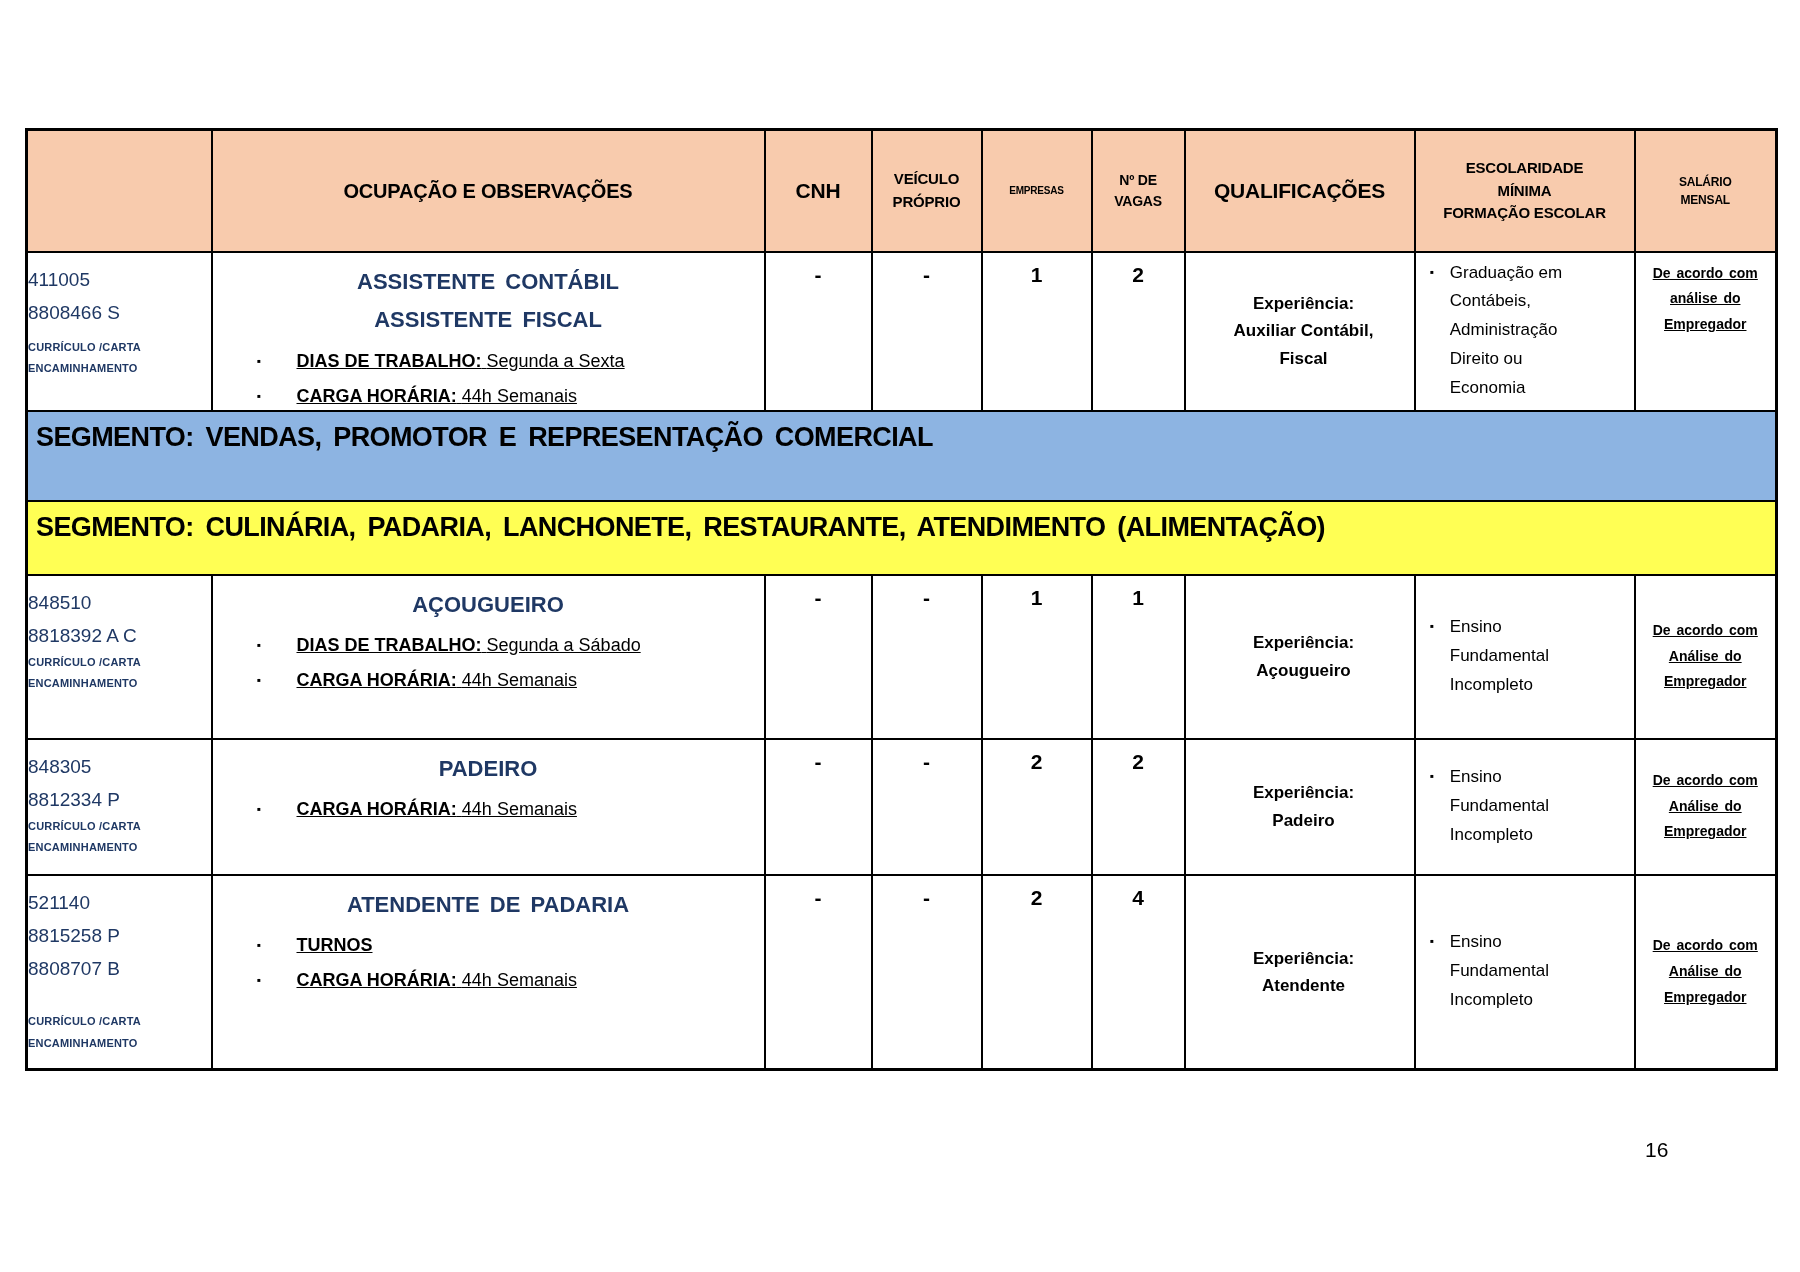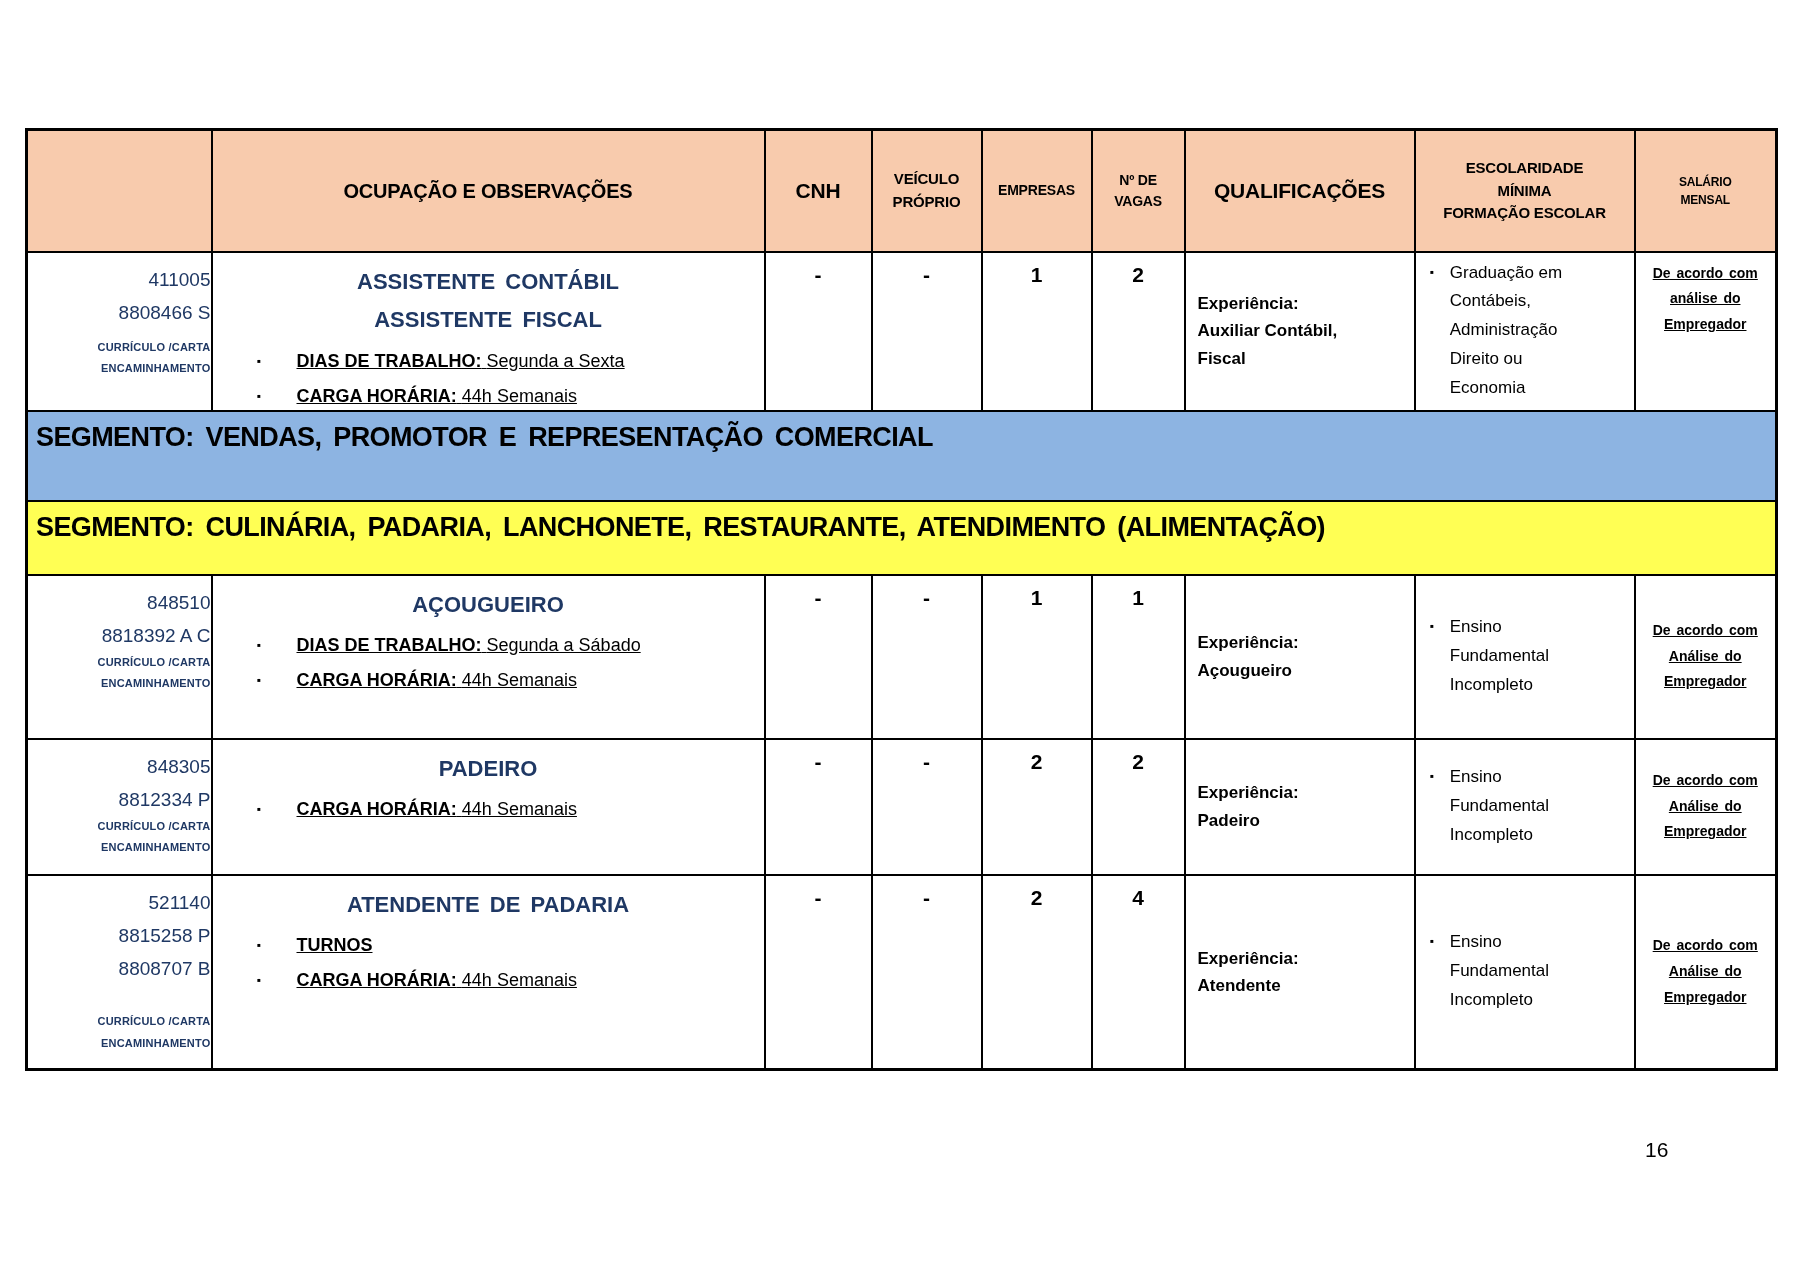--- a/index.html
+++ b/index.html
@@ -8,60 +8,60 @@
 
   table.jt{position:absolute;left:25px;top:128px;width:1750px;border-collapse:collapse;
            table-layout:fixed;border:3px solid #000;}
   .jt th,.jt td{border:2px solid #000;padding:0;overflow:hidden;}
 
   thead th{background:#F8CBAD;font-weight:700;text-align:center;vertical-align:middle;
            white-space:pre-line;line-height:1.5;padding:4px 2px;letter-spacing:-0.2px;}
   th.h-occ{font-size:20px;}
   th.h-cnh{font-size:21px;}
   th.h-veh{font-size:15px;}
-  th.h-emp{font-size:14px;margin-left:48px;}
+  th.h-emp{font-size:10px;margin-left:48px;}
   th.h-vag{font-size:14px;}
   th.h-qual{font-size:21px;}
   th.h-edu{font-size:15px;}
   th.h-sal{font-size:12px;}
 
   tr.seg td{font-weight:700;font-size:27px;padding:10px 8px 0 8px;vertical-align:top;
             word-spacing:5px;letter-spacing:-0.6px;white-space:nowrap;}
   tr.seg-orange td{background:#F8CBAD;}
   tr.seg-blue td{background:#8DB4E2;}
   tr.seg-yellow td{background:#FFFF54;}
 
   tr.h-head{height:122px;}
   tr.h-seg1{height:85px;}
   tr.h-row1{height:152px;}
   tr.h-seg2{height:90px;}
   tr.h-seg3{height:74px;}
   tr.h-row2{height:164px;}
   tr.h-row3{height:136px;}
   tr.h-row4{height:195px;}
 
-  td.codes{color:#1F3864;text-align:right;vertical-align:top;padding-top:10px;}
+  td.codes{color:#1F3864;text-align:left;vertical-align:top;padding-top:10px;}
   .code-line{font-size:19px;line-height:1.75;}
   .u{text-underline-offset:4px;}
   .note{font-size:11px;font-weight:700;line-height:1.95;letter-spacing:0.2px;white-space:pre-line;}
   .gap-lg{margin-top:8px;}
   .gap-sm{margin-top:0px;}
   .gap-xl{margin-top:26px;}
 
   td.occ{vertical-align:top;padding-top:10px;}
   .occ-title{color:#1F3864;font-weight:700;font-size:22px;text-align:center;line-height:1.75;
              white-space:pre-line;word-spacing:4px;}
   .ob{font-size:18px;margin:8px 0 0 44px;line-height:1.5;text-decoration:underline;}
   .sq{display:inline-block;width:40px;font-size:12px;vertical-align:2px;}
   .obl{font-weight:700;}
 
   td.mini{font-weight:700;font-size:21px;text-align:center;vertical-align:top;padding-top:10px;}
 
   td.qual{font-weight:700;font-size:17px;vertical-align:middle;padding:6px 4px 6px 12px;
-          white-space:pre-line;line-height:1.6;}
+          white-space:pre-line;line-height:1.6;text-align:center;}
 
   td.edu{font-size:17px;vertical-align:middle;padding:6px 2px;}
   td.edu.vtop{vertical-align:top;padding-top:6px;}
   .edu-row{display:flex;align-items:flex-start;}
   .edu-sq{font-size:12px;margin:6px 16px 0 12px;flex:0 0 auto;}
   .edu-txt{white-space:pre-line;line-height:1.7;}
 
   td.sal{font-weight:700;font-size:14px;text-align:center;vertical-align:middle;
          white-space:pre-line;line-height:1.85;padding:4px 2px;word-spacing:2px;text-decoration:underline;}
   td.sal.vtop{vertical-align:top;padding-top:8px;}

